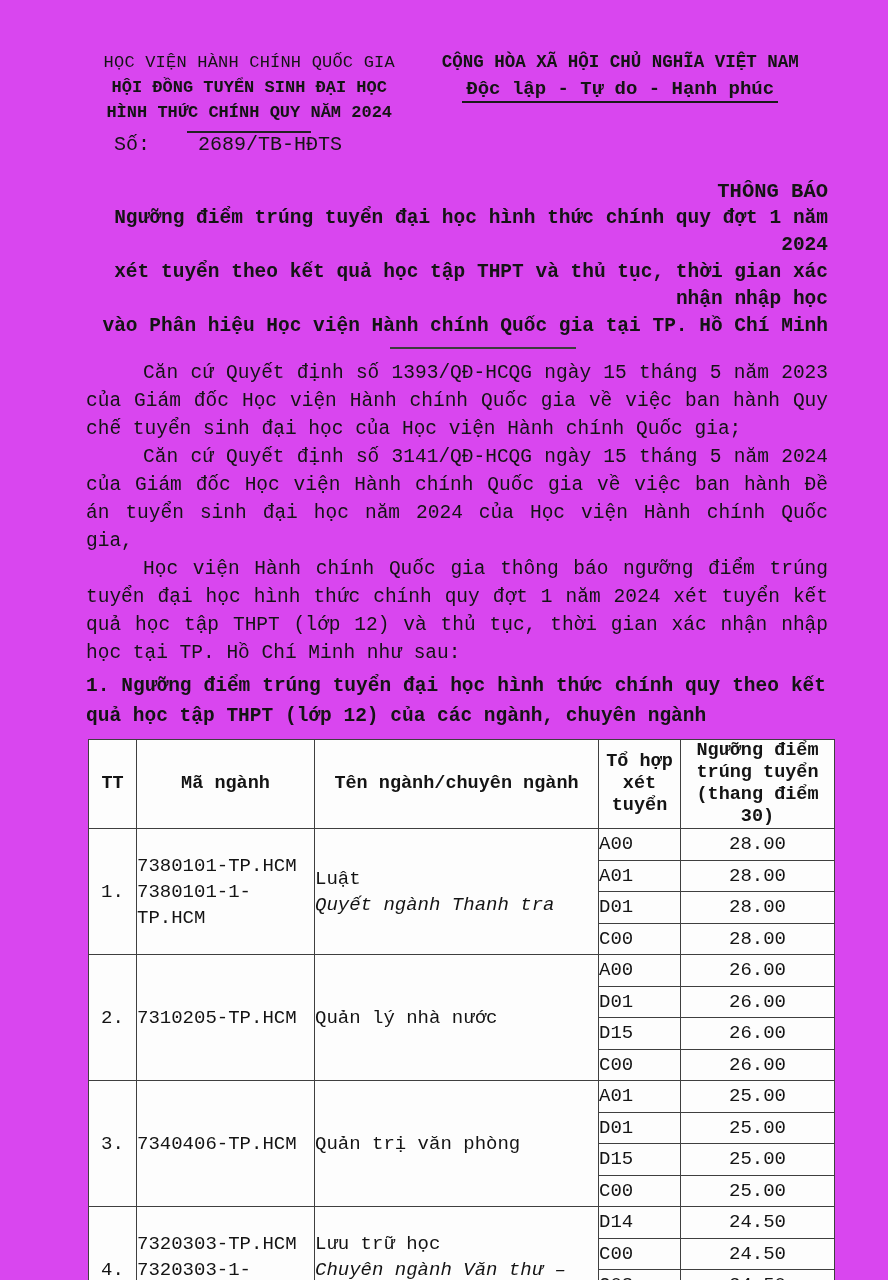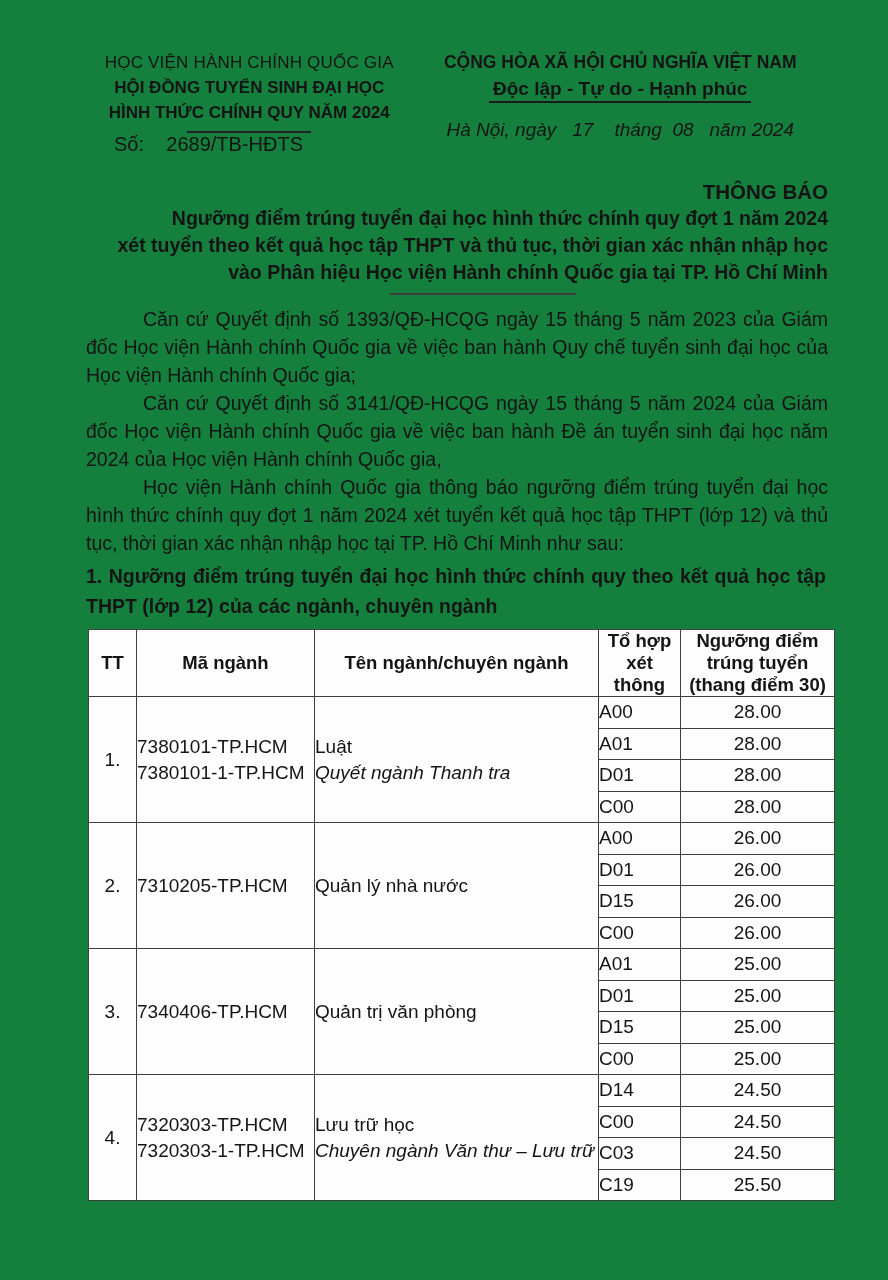--- a/index.html
+++ b/index.html
@@ -4,22 +4,22 @@
 <style>
   html, body {
     margin: 0;
     padding: 0;
     background: #ffffff;
   }
   .page {
     position: relative;
     width: 888px;
     height: 1280px;
-    background: #15803d;
-    font-family: Liberation Sans, sans-serif;
+    background: #d946ef;
+    font-family: Liberation Mono, monospace;
     color: #141414;
     overflow: hidden;
     box-sizing: border-box;
     padding: 50px 60px 0 86px;
   }
   
   .header {
     display: flex;
     width: 100%;
   }
@@ -173,21 +173,20 @@
     <div class="header-left">
       <div class="hl-line1">HỌC VIỆN HÀNH CHÍNH QUỐC GIA</div>
       <div class="hl-line2">HỘI ĐỒNG TUYỂN SINH ĐẠI HỌC</div>
       <div class="hl-line3">HÌNH THỨC CHÍNH QUY NĂM 2024</div>
       <div class="hl-rule"></div>
       <div class="doc-number"><span>Số:</span>    <span>2689/TB-HĐTS</span></div>
     </div>
     <div class="header-right">
       <div class="hr-country">CỘNG HÒA XÃ HỘI CHỦ NGHĨA VIỆT NAM</div>
       <div><span class="hr-motto">Độc lập - Tự do - Hạnh phúc</span></div>
-      <div class="hr-dateline">Hà Nội, ngày   17    tháng  08   năm 2024</div>
     </div>
   </div>
 
   <div class="title-block">
     <div class="title-heading">THÔNG BÁO</div>
     <div class="title-sub">Ngưỡng điểm trúng tuyển đại học hình thức chính quy đợt 1 năm 2024</div>
     <div class="title-sub">xét tuyển theo kết quả học tập THPT và thủ tục, thời gian xác nhận nhập học</div>
     <div class="title-sub">vào Phân hiệu Học viện Hành chính Quốc gia tại TP. Hồ Chí Minh</div>
     <div class="title-rule"></div>
   </div>
@@ -205,21 +204,21 @@
       <col style="width:178px">
       <col style="width:284px">
       <col style="width:82px">
       <col style="width:154px">
     </colgroup>
     <thead>
       <tr>
         <th>TT</th>
         <th>Mã ngành</th>
         <th>Tên ngành/chuyên ngành</th>
-        <th>Tổ hợp xét thông</th>
+        <th>Tổ hợp xét tuyển</th>
         <th>Ngưỡng điểm trúng tuyển (thang điểm 30)</th>
       </tr>
     </thead>
     <tbody>
         <tr>
           <td class="cell-tt" rowspan="4">1.</td>
           <td class="cell-code" rowspan="4">
             <div>7380101-TP.HCM</div>
             <div>7380101-1-TP.HCM</div>
           </td>

